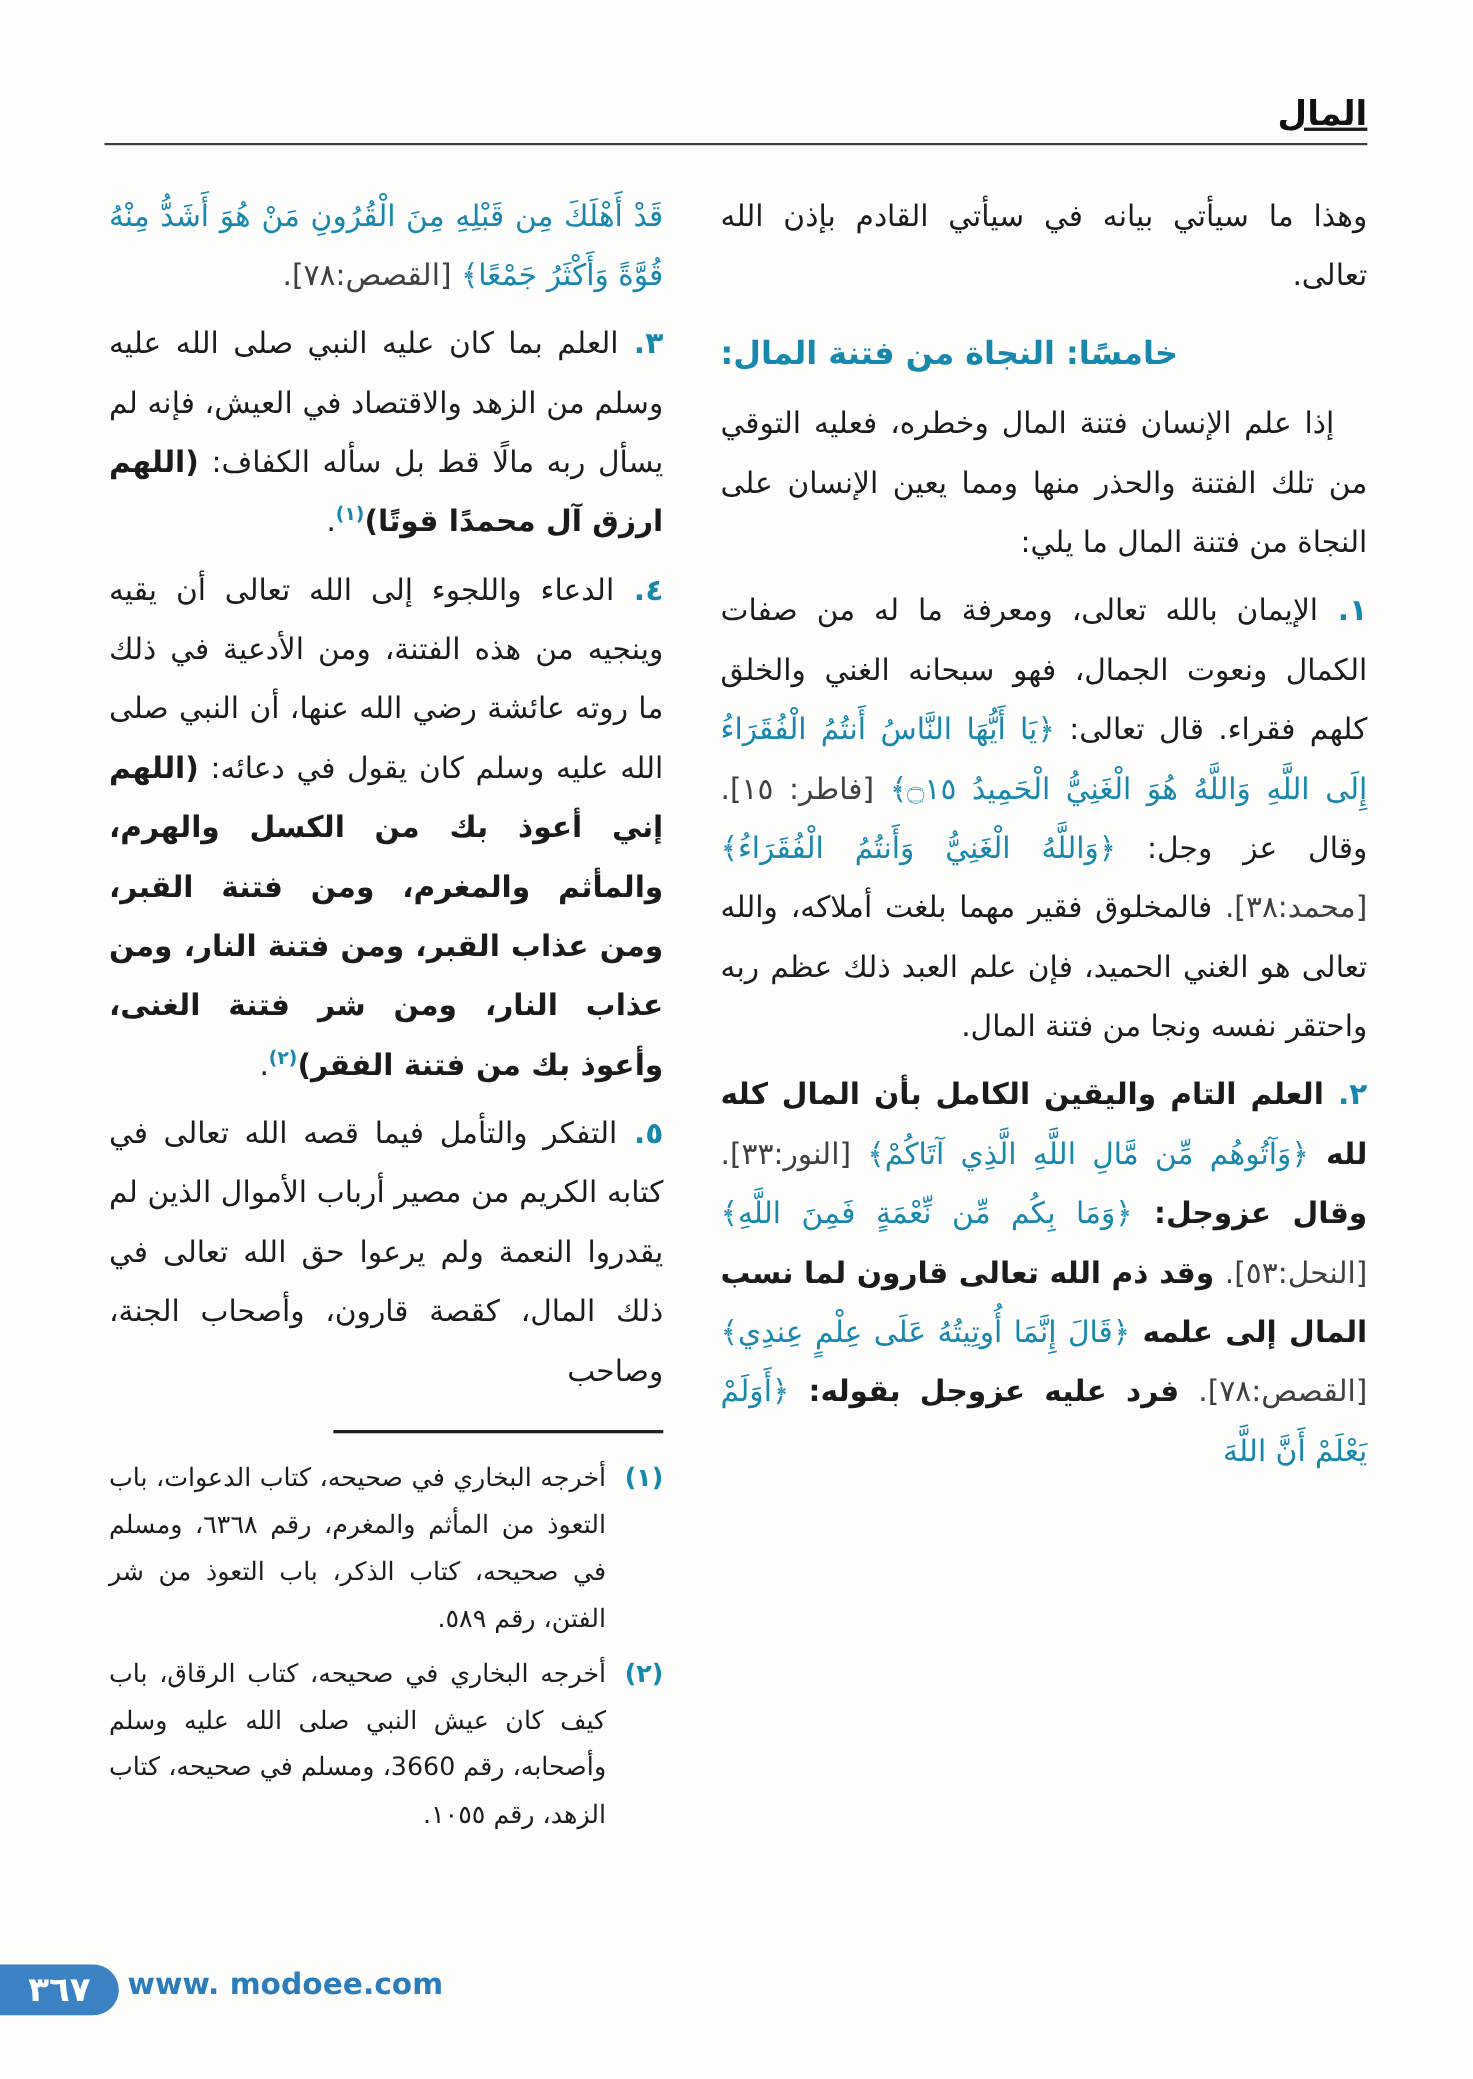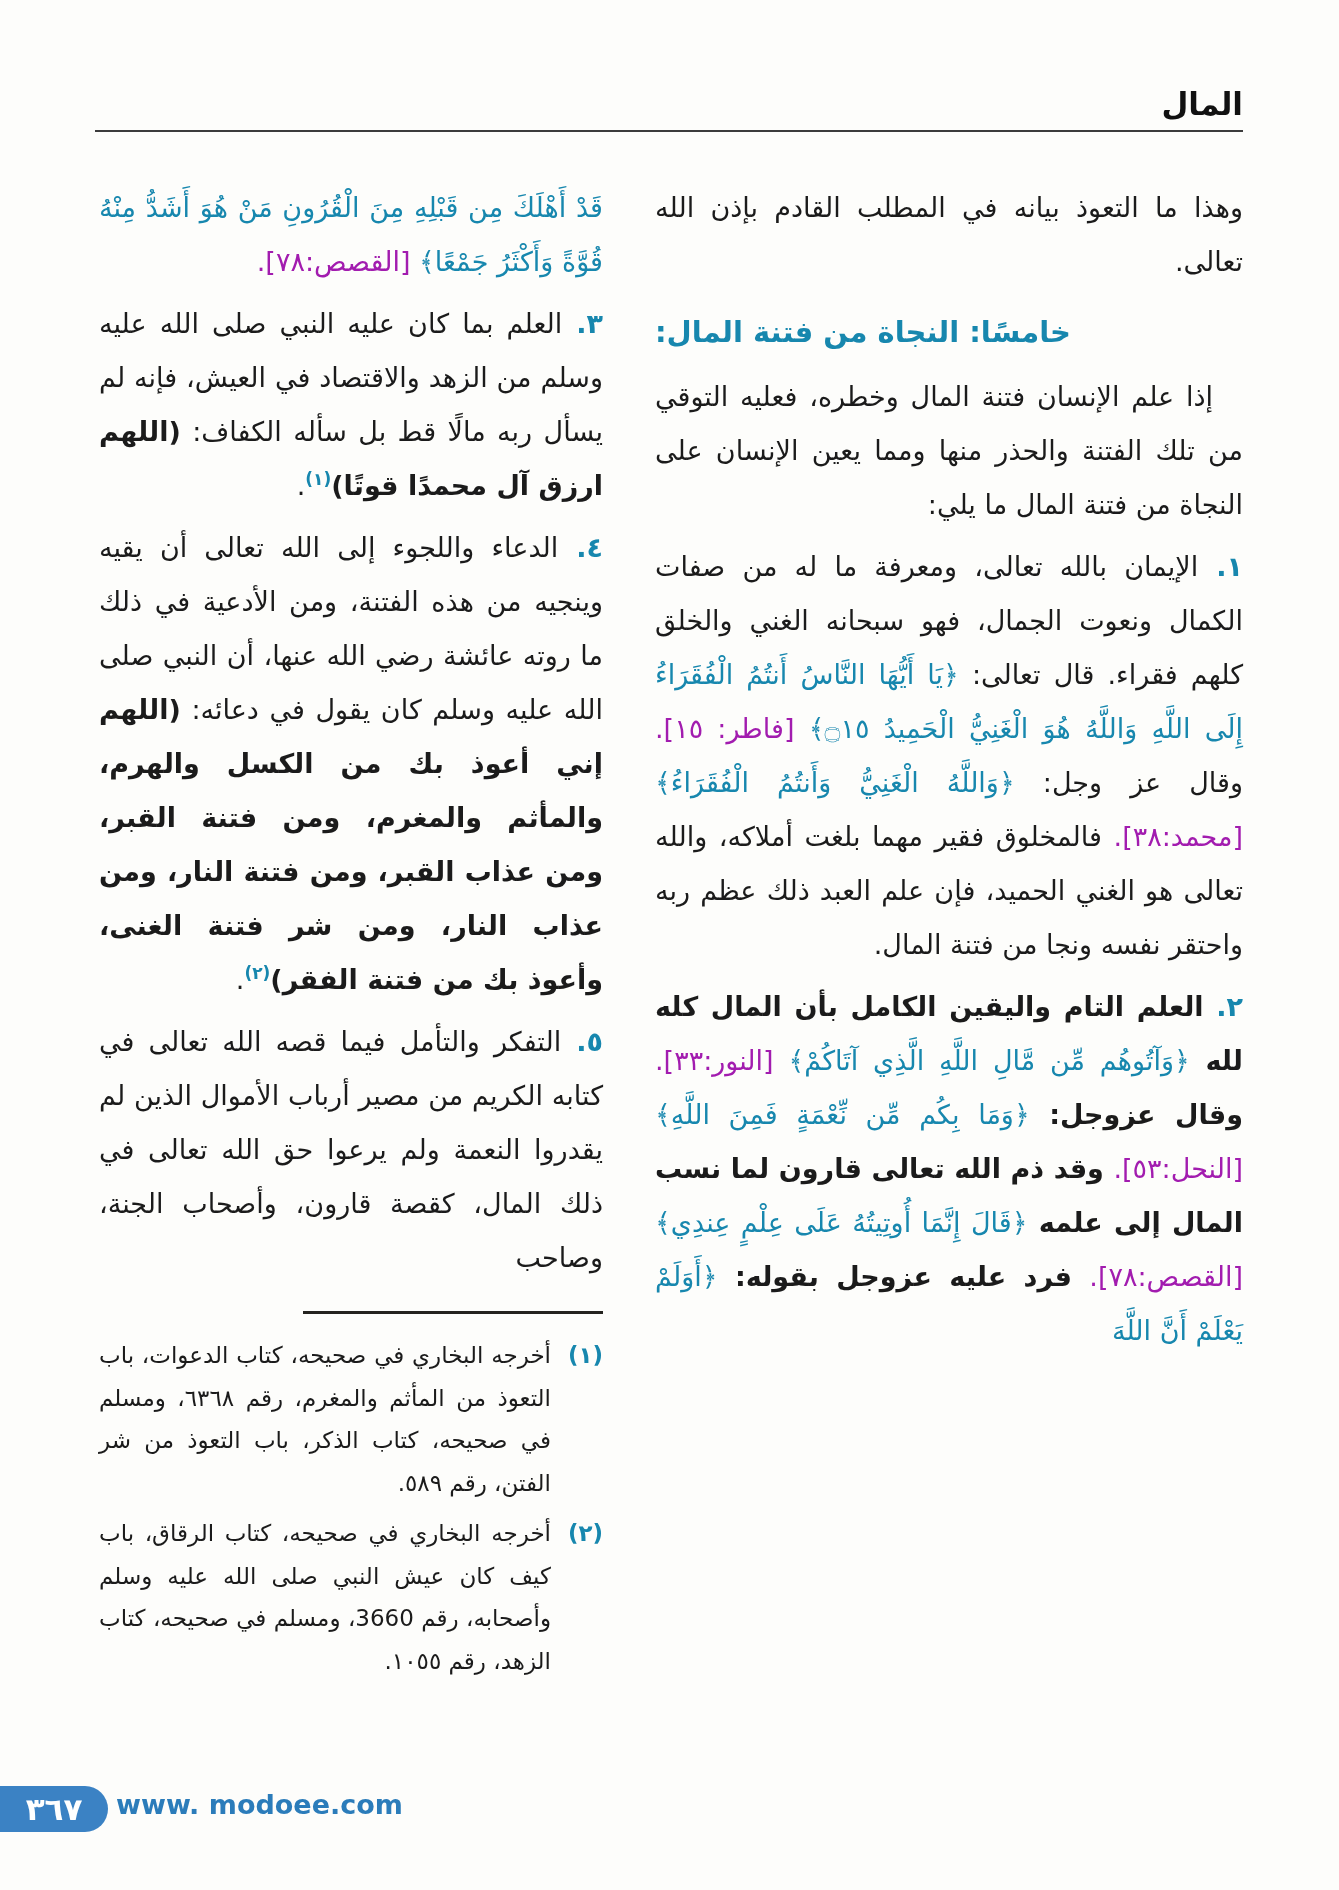--- a/index.html
+++ b/index.html
@@ -9,21 +9,21 @@
     width: 1339px;
     height: 1890px;
     background: #fdfdfb;
     direction: rtl;
     font-family: "DejaVu Sans", sans-serif;
     color: #1b1b1b;
     padding: 86px 96px 0 95px;
     overflow: hidden;
   }
   
-  .page-header { border-bottom: 2px solid #3c3c3c; padding-bottom: 8px; margin-bottom: 49px; }
+  .page-header { border-bottom: 2px solid #3c3c3c; padding-bottom: 8px; margin-bottom: 38px; text-decoration: underline; }
   .header-title { font-size: 31px; font-weight: bold; color: #111; }
 
   
   .content { display: flex; gap: 52px; align-items: flex-start; }
   .col { font-size: 27px; line-height: 2.0; text-align: justify; }
   .col-right { width: 588px; flex: none; }
   .col-left  { width: 504px; flex: none; }
 
   .para { margin-bottom: 8px; }
   .indent { text-indent: 30px; }
@@ -33,21 +33,21 @@
     font-size: 29px;
     font-weight: bold;
     text-align: left;
     padding-right: 92px;
     margin: 16px 0 10px 0;
     line-height: 1.9;
   }
 
   .num { color: var(--accent, #1787ae); font-weight: bold; }
   .quran { color: var(--accent, #1787ae); font-weight: normal; }
-  .ref { color: #a21caf; }
+  .ref { color: #404040; }
   .bold { font-weight: bold; }
   .fnref {
     color: var(--accent, #1787ae);
     font-size: 17px;
     vertical-align: super;
     font-weight: bold;
   }
 
   
   .footnote-rule {
@@ -102,21 +102,21 @@
 
 <div class="page">
 
   <header class="page-header">
     <div class="header-title">المال</div>
   </header>
 
   <main class="content">
 
     <section class="col col-right">
-      <p class="para">وهذا ما التعوذ بيانه في المطلب القادم بإذن الله تعالى.</p>
+      <p class="para">وهذا ما سيأتي بيانه في سيأتي القادم بإذن الله تعالى.</p>
 
       <h2 class="heading">خامسًا: النجاة من فتنة المال:</h2>
 
       <p class="para indent">إذا علم الإنسان فتنة المال وخطره، فعليه التوقي من تلك الفتنة والحذر منها ومما يعين الإنسان على النجاة من فتنة المال ما يلي:</p>
 
       <p class="para">
         <span class="num">١. </span><span>الإيمان بالله تعالى، ومعرفة ما له من صفات الكمال ونعوت الجمال، فهو سبحانه الغني والخلق كلهم فقراء. قال تعالى: </span><span class="quran">﴿يَا أَيُّهَا النَّاسُ أَنتُمُ الْفُقَرَاءُ إِلَى اللَّهِ وَاللَّهُ هُوَ الْغَنِيُّ الْحَمِيدُ ۝١٥﴾</span><span class="ref"> [فاطر: ١٥].</span><span> وقال عز وجل: </span><span class="quran">﴿وَاللَّهُ الْغَنِيُّ وَأَنتُمُ الْفُقَرَاءُ﴾</span><span class="ref"> [محمد:٣٨].</span><span> فالمخلوق فقير مهما بلغت أملاكه، والله تعالى هو الغني الحميد، فإن علم العبد ذلك عظم ربه واحتقر نفسه ونجا من فتنة المال.</span>
       </p>
 
       <p class="para">

